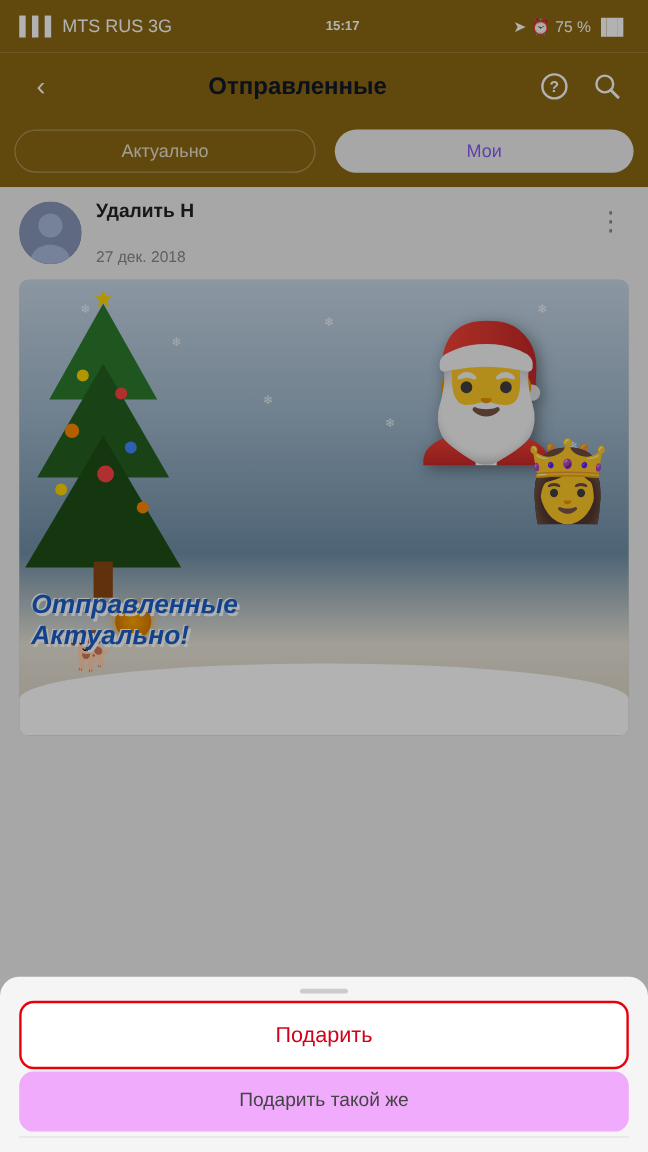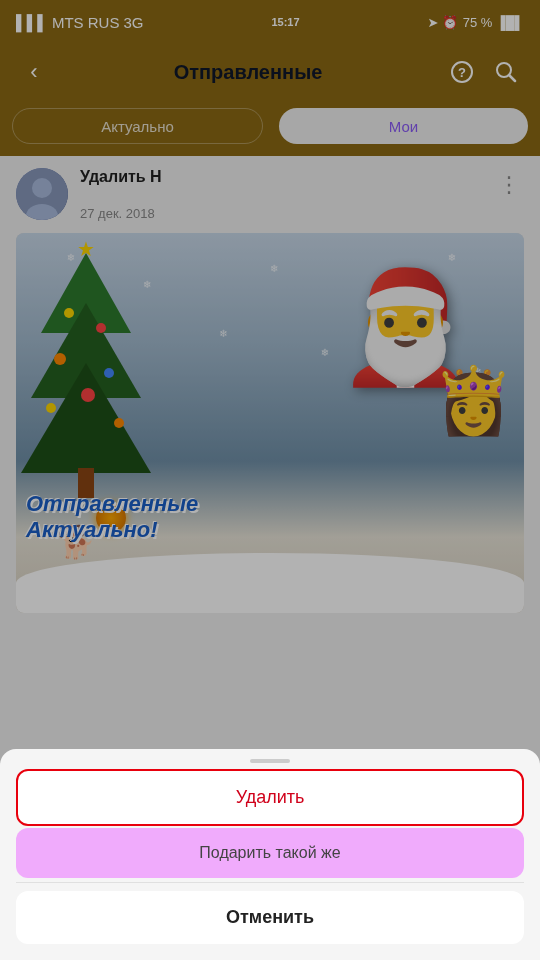--- a/index.html
+++ b/index.html
@@ -396,25 +396,22 @@
 </div>
 
 <div class="bottom-sheet-overlay"></div>
 
 <div class="bottom-sheet">
   <div class="sheet-handle">
     <div class="handle-bar"></div>
   </div>
 
   <div class="sheet-item delete">
-    <span>Удалить</span>
+    <span>Подарить</span>
   </div>
 
   <div class="sheet-item gift">
     <span>Подарить такой же</span>
   </div>
 
   <div class="sheet-divider"></div>
 
-  <div class="sheet-cancel">
-    <span>Отменить</span>
-  </div>
 </div>
 
 </body></html>

